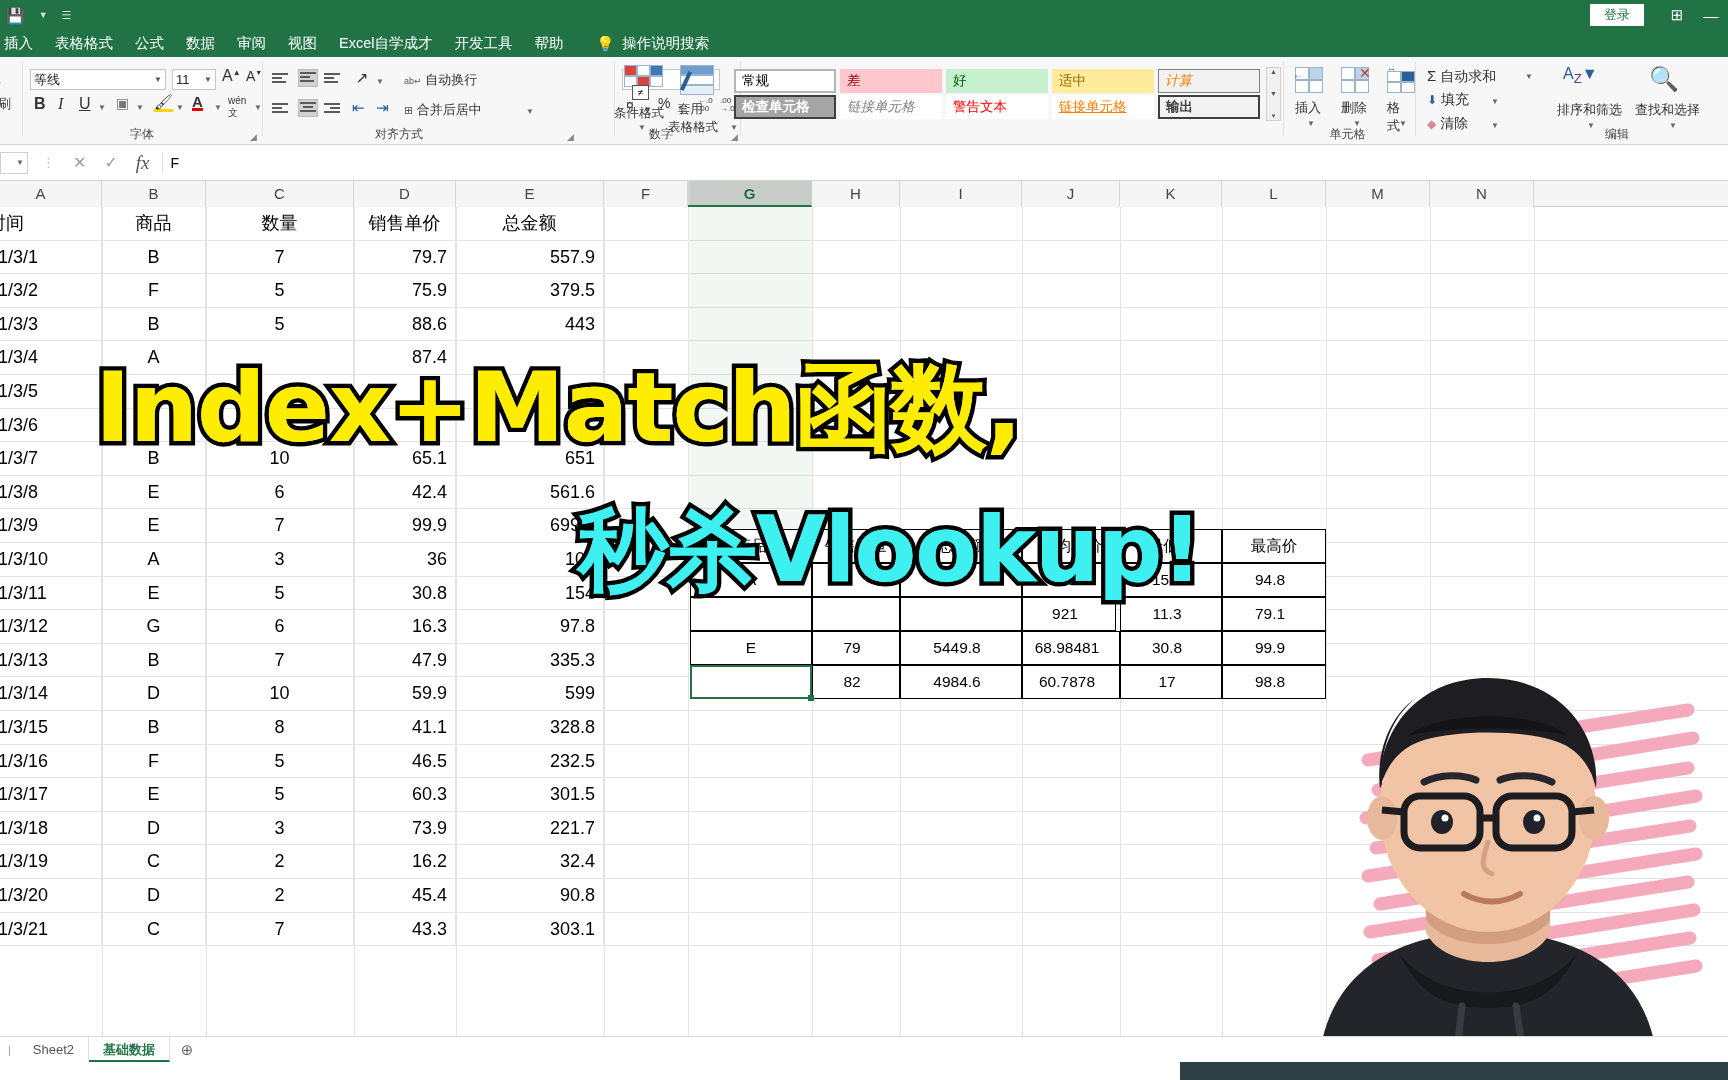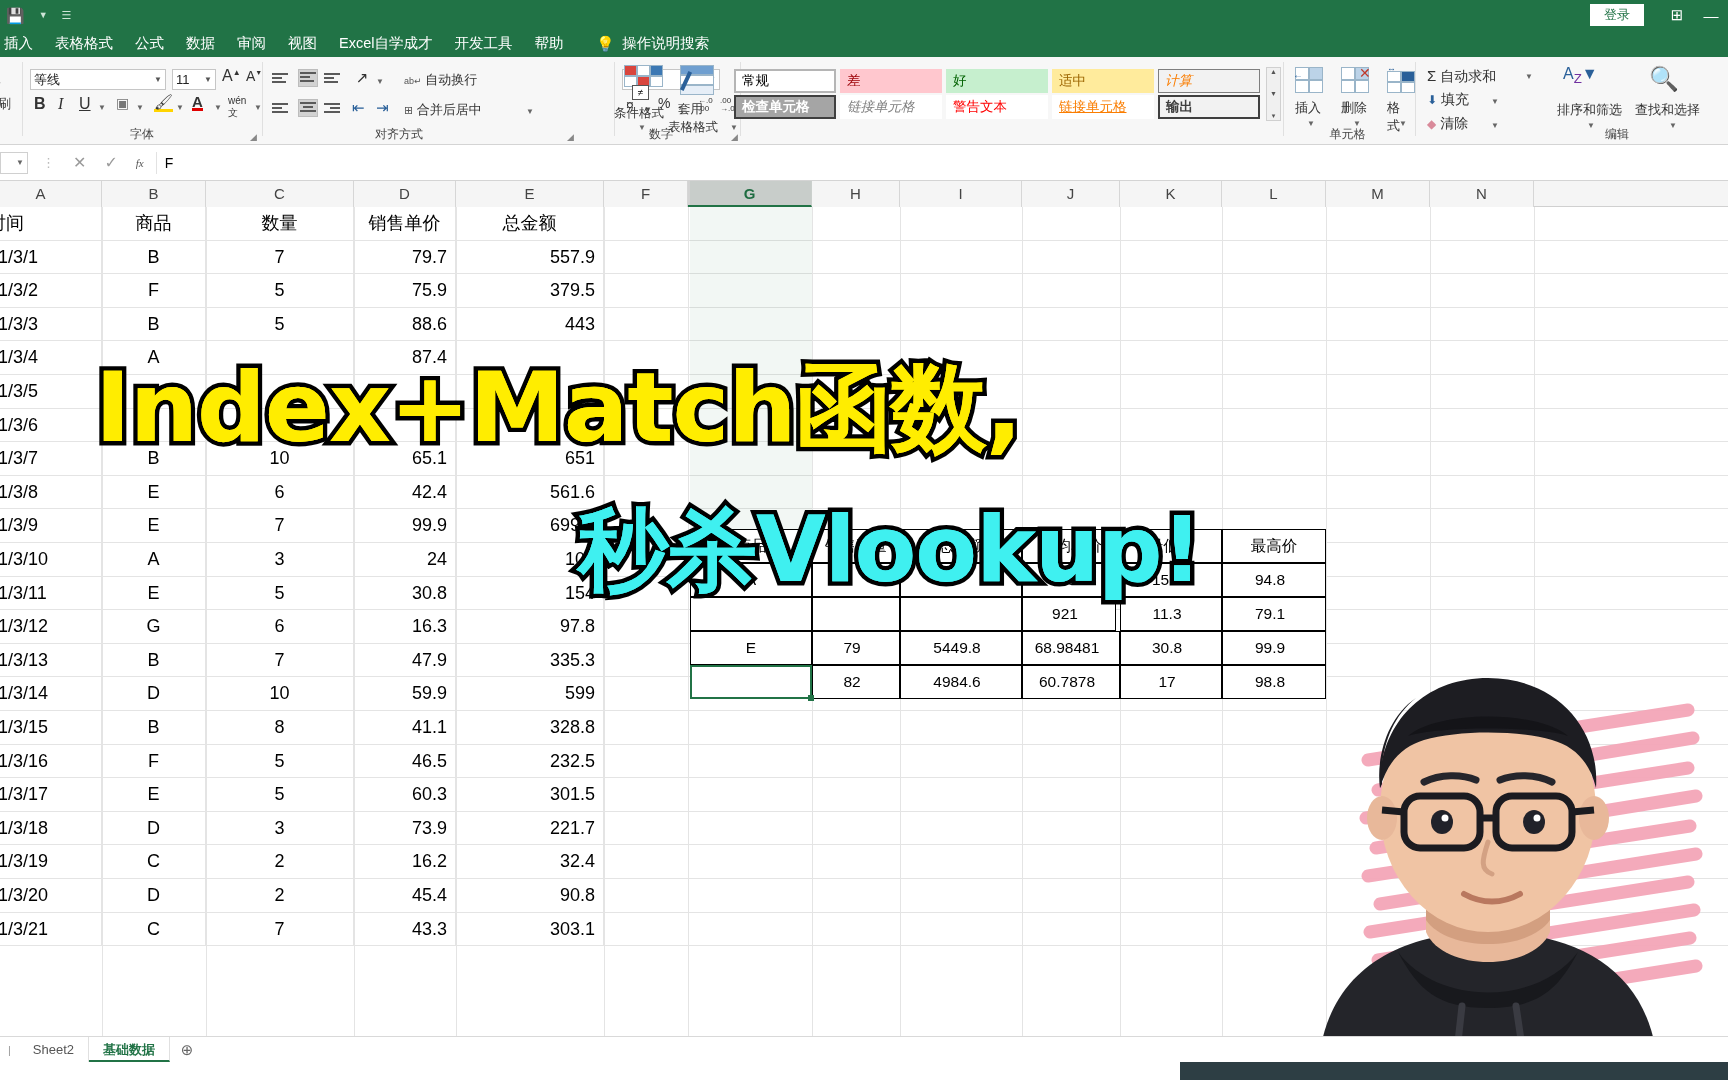--- a/index.html
+++ b/index.html
@@ -100,21 +100,21 @@
   .fbar{
     position:absolute; left:0; top:145px; width:1728px; height:36px;
     background:#fff; border-bottom:1px solid #d4d4d4; display:flex; align-items:center;
   }
   .namebox{
     width:28px; height:22px; border:1px solid #d0d0d0; margin-left:0;
     display:flex; align-items:center; justify-content:flex-end; padding-right:3px;
     font-size:9px; color:#555;
   }
   .fbtns{ display:flex; align-items:center; gap:18px; margin-left:14px; color:#9a9a9a; font-size:16px; }
-  .fx{ font-style:italic; font-family:"Liberation Serif",serif; color:#555; font-size:11px;}
+  .fx{ font-style:italic; font-family:"Liberation Serif",serif; color:#555; font-size:19px;}
   .finput{
     margin-left:12px; flex:1; height:22px; font-size:14px; color:#000;
     display:flex; align-items:center; padding-left:8px; border-left:1px solid #e2e2e2;
   }
 
   
   .sheet{ position:absolute; left:0; top:181px; width:1728px; height:855px; background:#fff; overflow:hidden; }
   .colhead{
     position:absolute; left:0; top:0; height:26px; width:1728px;
     background:#f5f5f5; border-bottom:1px solid #d0d0d0;
@@ -553,21 +553,21 @@
           <div class="gcell ta-l" style="left: -20px; width: 122px;">21/3/9</div>
           <div class="gcell ta-c" style="left: 102px; width: 104px;">E</div>
           <div class="gcell ta-c" style="left: 206px; width: 148px;">7</div>
           <div class="gcell ta-r" style="left: 354px; width: 102px;">99.9</div>
           <div class="gcell ta-r" style="left: 456px; width: 148px;">699.3</div>
         </div>
         <div class="grow" style="top: 336px;">
           <div class="gcell ta-l" style="left: -20px; width: 122px;">21/3/10</div>
           <div class="gcell ta-c" style="left: 102px; width: 104px;">A</div>
           <div class="gcell ta-c" style="left: 206px; width: 148px;">3</div>
-          <div class="gcell ta-r" style="left: 354px; width: 102px;">24</div>
+          <div class="gcell ta-r" style="left: 354px; width: 102px;">36</div>
           <div class="gcell ta-r" style="left: 456px; width: 148px;">108</div>
         </div>
         <div class="grow" style="top: 369.6px;">
           <div class="gcell ta-l" style="left: -20px; width: 122px;">21/3/11</div>
           <div class="gcell ta-c" style="left: 102px; width: 104px;">E</div>
           <div class="gcell ta-c" style="left: 206px; width: 148px;">5</div>
           <div class="gcell ta-r" style="left: 354px; width: 102px;">30.8</div>
           <div class="gcell ta-r" style="left: 456px; width: 148px;">154</div>
         </div>
         <div class="grow" style="top: 403.2px;">

